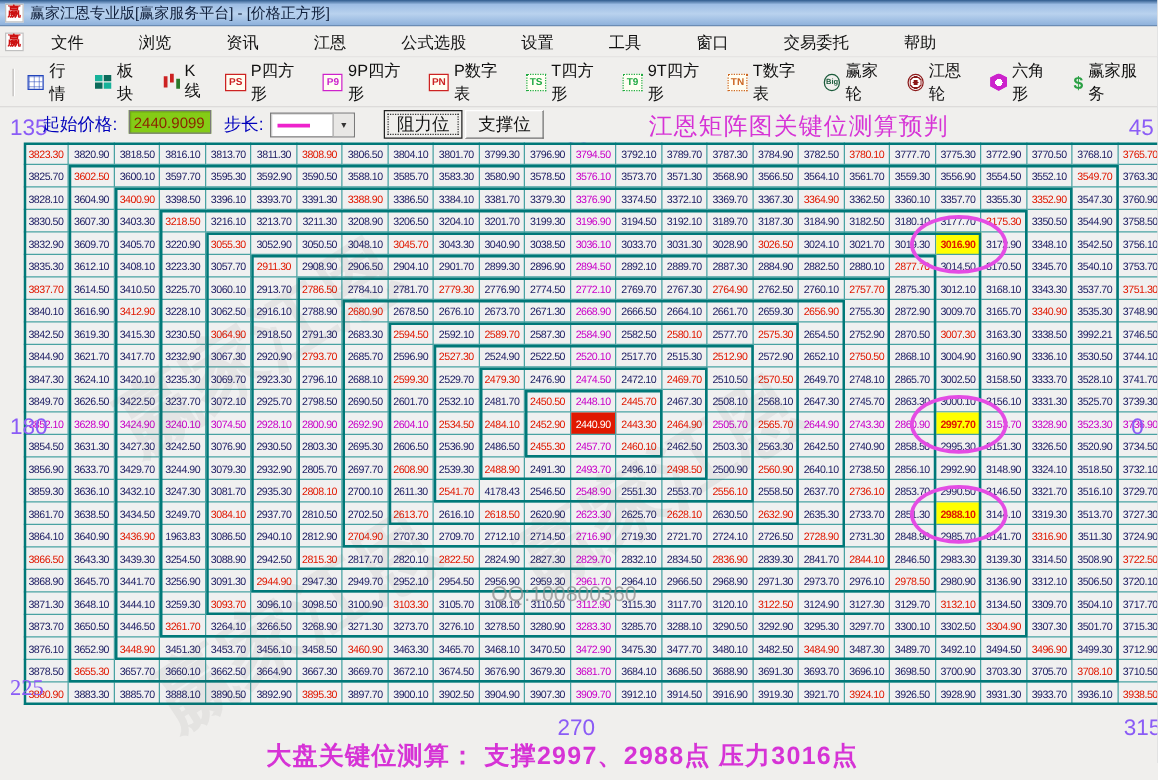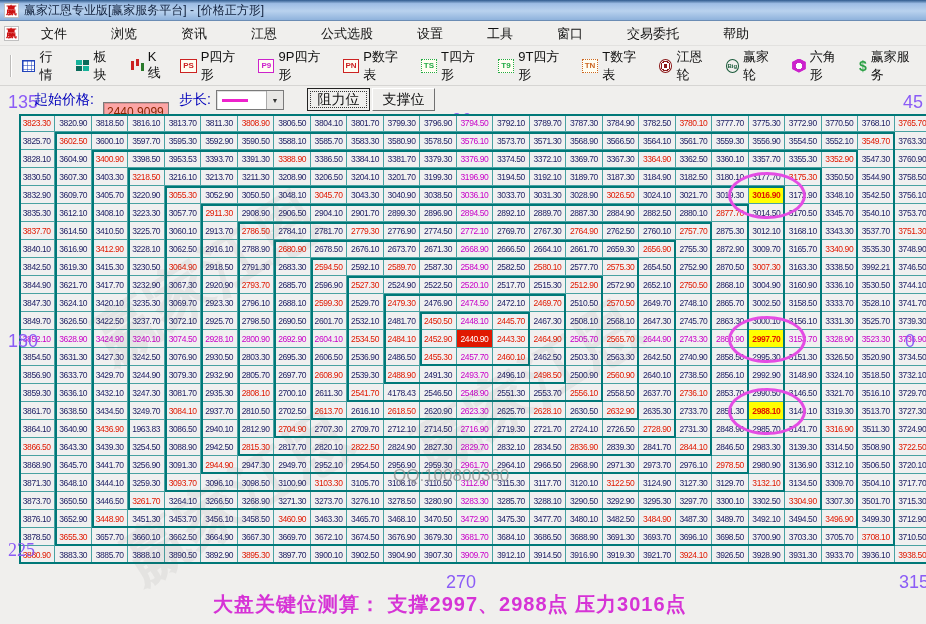--- a/index.html
+++ b/index.html
@@ -35,21 +35,21 @@
     background:radial-gradient(circle,#8b1a1a 0 2px,#fff 2px 4px,#8b1a1a 4px 5px,#fff 5px);}
   .i-bigwheel{width:14px;height:14px;border-radius:50%;border:1px solid #1a5a3a;color:#1a5a3a;
     font-size:6px;display:inline-flex;align-items:center;justify-content:center;font-weight:bold;}
   .i-hex{width:14px;height:14px;background:#cc22cc;clip-path:polygon(50% 0,100% 25%,100% 75%,50% 100%,0 75%,0 25%);
     background-image:radial-gradient(circle,#fff 0 3px,#cc22cc 3px);}
   .i-dollar{color:#2aa044;font-size:14px;font-weight:bold;line-height:1;}
   
   .controls{position:absolute;left:0;top:86px;width:926px;height:28px;background:#f0efed;}
   .compass{position:absolute;color:#8b5cf6;font-size:18px;}
   .blue-label{position:absolute;color:#0000bb;font-size:14px;top:5px;}
-  .edit{position:absolute;top:16px;width:66px;height:19px;border:1px solid #7a7a7a;background:#fca5a5;
+  .edit{position:absolute;top:2px;width:66px;height:19px;border:1px solid #7a7a7a;background:#84cc16;
     box-shadow:inset 1px 1px 0 rgba(0,0,0,.15);font-size:12px;color:#8b2500;padding:1px 3px;
     font-family:"Liberation Sans","DejaVu Sans",sans-serif;}
   .combo{position:absolute;top:4px;width:68px;height:20px;border:1px solid #7a7a7a;background:#fff;
     box-shadow:inset 1px 1px 0 rgba(0,0,0,.12);display:flex;align-items:center;}
   .line-swatch{width:26px;height:3px;background:#ee22cc;margin-left:5px;}
   .combo-btn{margin-left:auto;width:17px;height:18px;background:#e8e7e5;border-left:1px solid #aaa;
     display:flex;align-items:center;justify-content:center;font-size:7px;color:#333;}
   .btn{position:absolute;top:2px;width:63px;height:23px;background:#efeeec;font-size:14px;color:#111;
     border:1px solid;border-color:#ffffff #707070 #707070 #ffffff;
     font-family:"Liberation Sans","DejaVu Sans",sans-serif;}
@@ -130,26 +130,26 @@
       </span>
       <span class="tb-item">
         <span class="badge" style="border: 1px dotted rgb(34, 170, 68); color: rgb(34, 170, 68);">T9</span>
         <span>9T四方形</span>
       </span>
       <span class="tb-item">
         <span class="badge" style="border: 1px dotted rgb(204, 102, 34); color: rgb(204, 102, 34);">TN</span>
         <span>T数字表</span>
       </span>
       <span class="tb-item">
+        <span class="i-bigwheel">Big</span>
+        <span>赢家轮</span>
+      </span>
+      <span class="tb-item">
         <span class="i-wheel"></span>
         <span>江恩轮</span>
-      </span>
-      <span class="tb-item">
-        <span class="i-bigwheel">Big</span>
-        <span>赢家轮</span>
       </span>
       <span class="tb-item">
         <span class="i-hex"></span>
         <span>六角形</span>
       </span>
       <span class="tb-item">
         <span class="i-dollar">$</span>
         <span>赢家服务</span>
       </span>
     </div>
@@ -159,20 +159,21 @@
     <span class="blue-label" style="left:34px;">起始价格:</span>
     <input class="edit" style="left: 103px;" value="2440.9099">
     <span class="blue-label" style="left:179px;">步长:</span>
     <div class="combo" style="left:216px;">
       <span class="line-swatch"></span>
       <span class="combo-btn">▼</span>
     </div>
     <button class="btn default" style="left:307px;">阻力位</button>
     <button class="btn" style="left:372px;">支撑位</button>
     <span class="compass" style="left:452px;top:24px;">90</span>
+    <span class="heading">江恩矩阵图关键位测算预判</span>
     <span class="compass" style="left:903px;top:6px;">45</span>
   </div>
 
   <div class="gridwrap">
     <div id="cells">
         <div class="cell r">3823.30</div>
         <div class="cell n">3820.90</div>
         <div class="cell n">3818.50</div>
         <div class="cell n">3816.10</div>
         <div class="cell n">3813.70</div>
@@ -218,21 +219,21 @@
         <div class="cell n">3559.30</div>
         <div class="cell n">3556.90</div>
         <div class="cell n">3554.50</div>
         <div class="cell n">3552.10</div>
         <div class="cell r">3549.70</div>
         <div class="cell n">3763.30</div>
         <div class="cell n">3828.10</div>
         <div class="cell n">3604.90</div>
         <div class="cell r">3400.90</div>
         <div class="cell n">3398.50</div>
-        <div class="cell n">3953.53</div>
+        <div class="cell n">3396.10</div>
         <div class="cell n">3393.70</div>
         <div class="cell n">3391.30</div>
         <div class="cell r">3388.90</div>
         <div class="cell n">3386.50</div>
         <div class="cell n">3384.10</div>
         <div class="cell n">3381.70</div>
         <div class="cell n">3379.30</div>
         <div class="cell m">3376.90</div>
         <div class="cell n">3374.50</div>
         <div class="cell n">3372.10</div>

